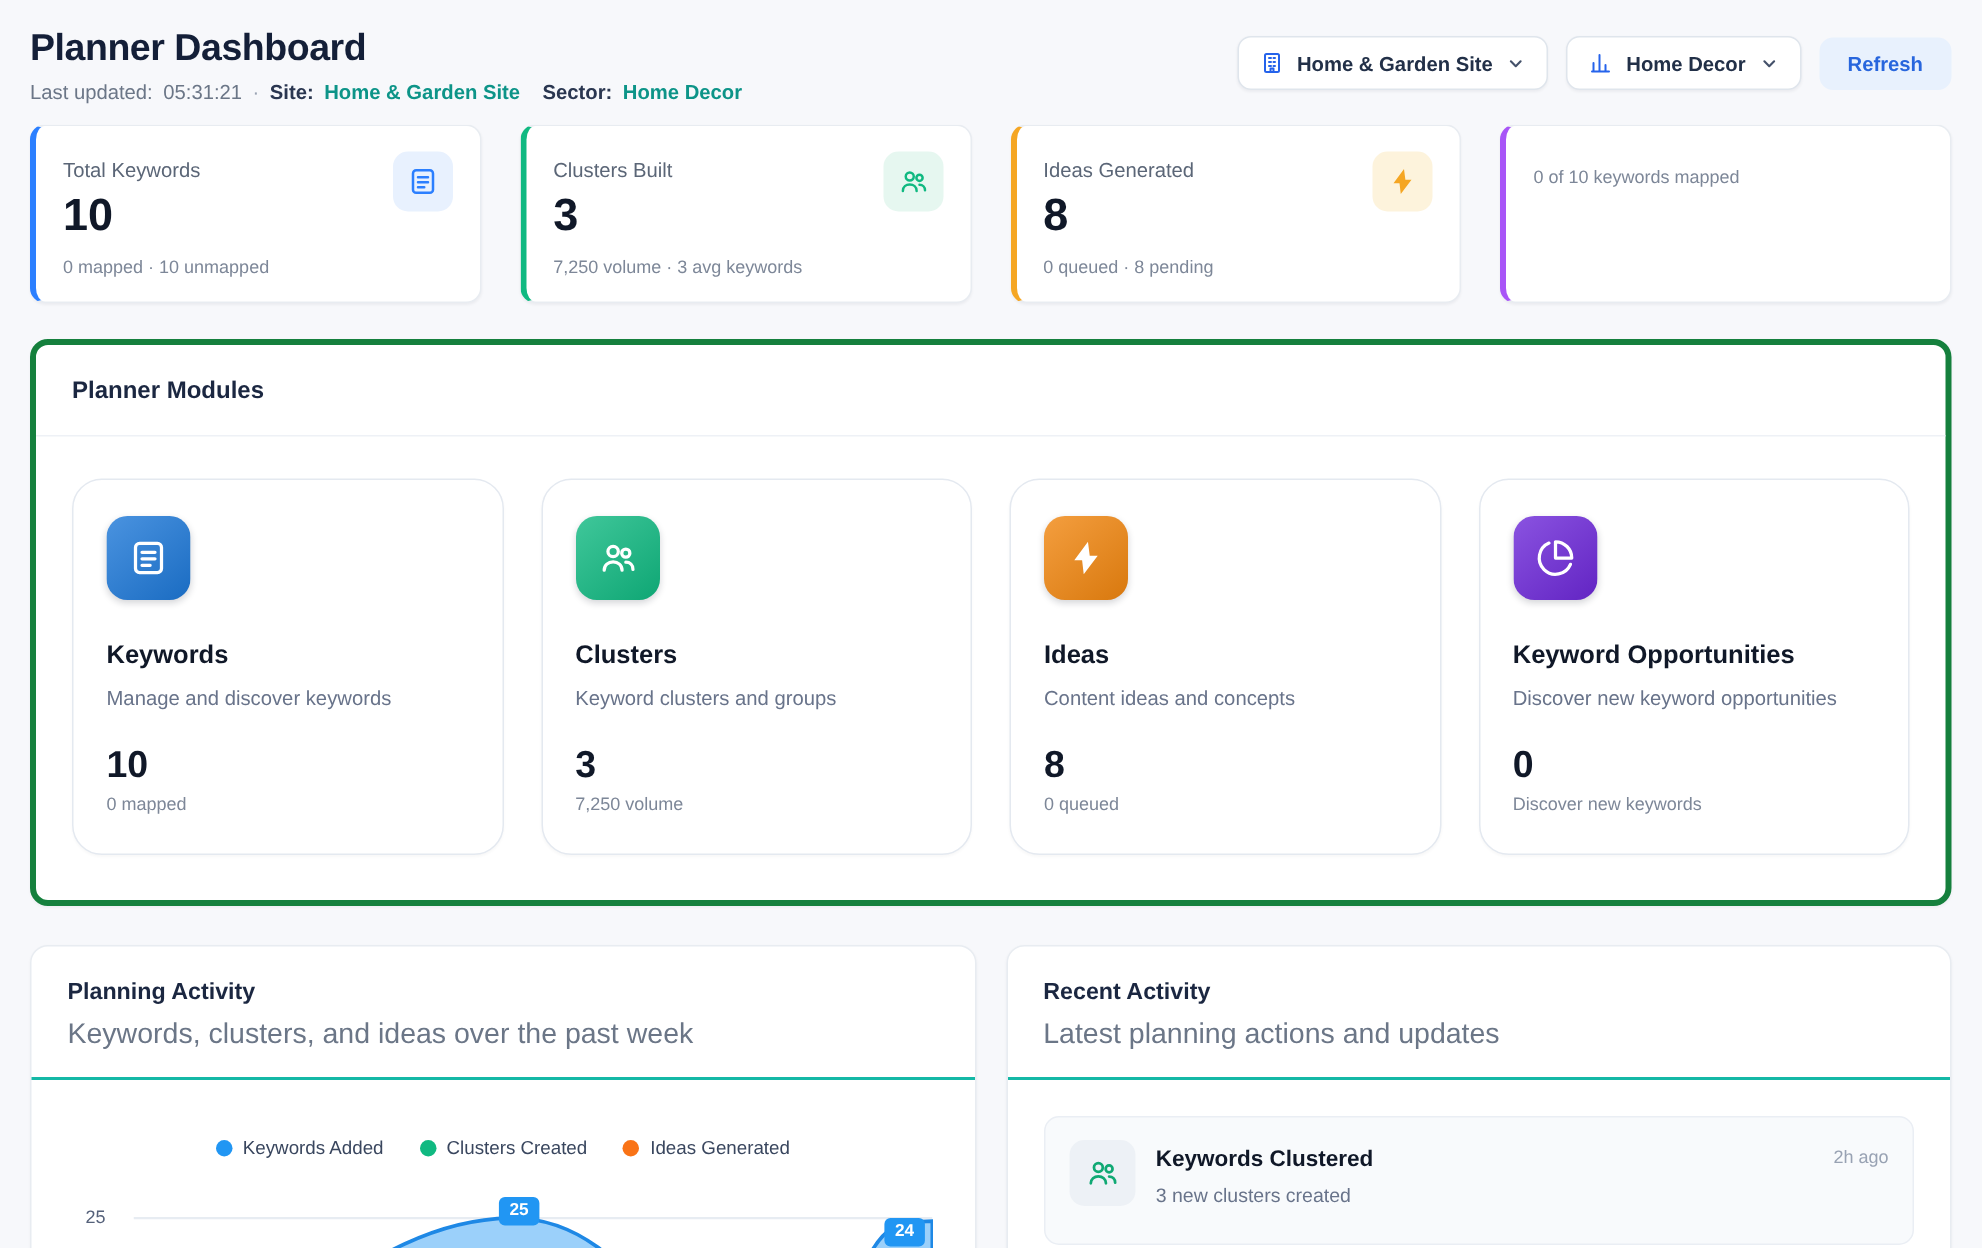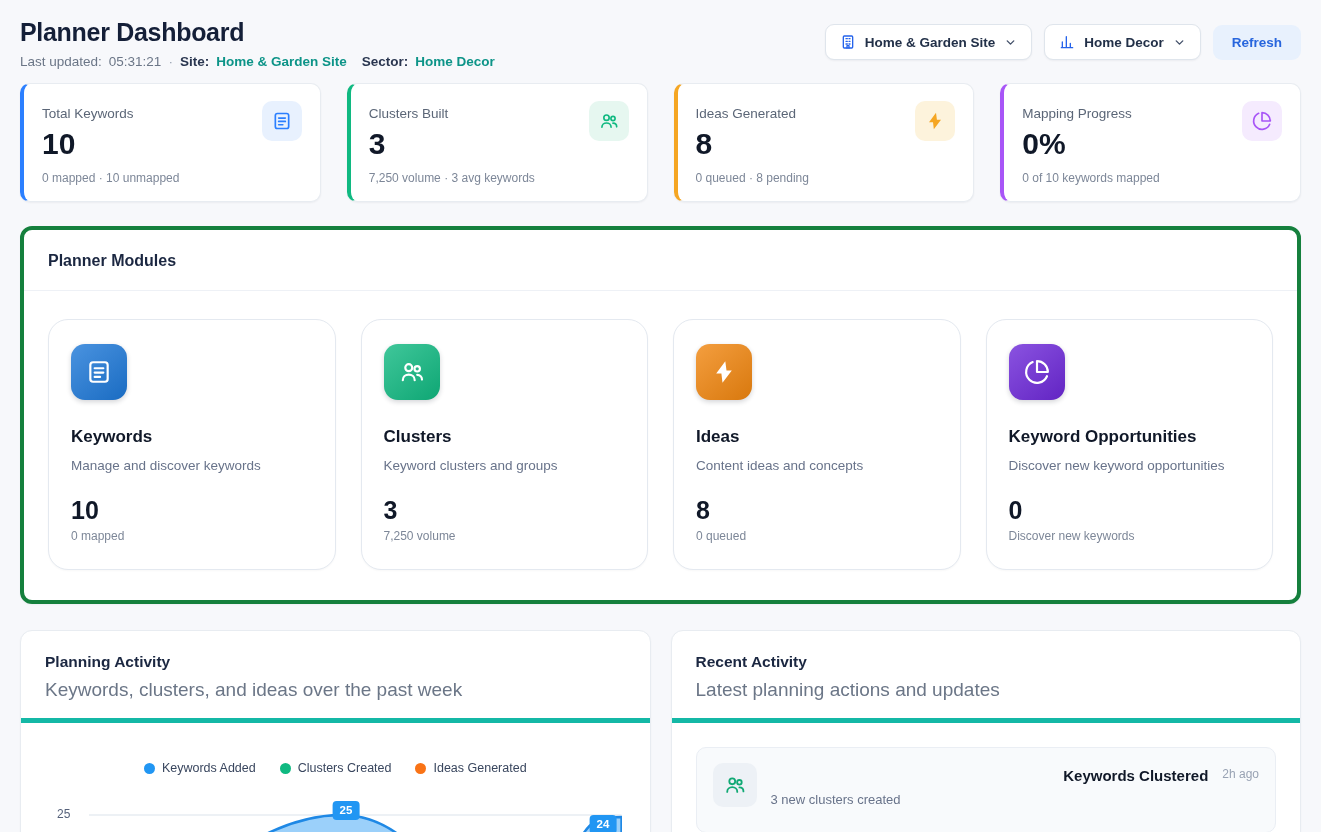--- a/index.html
+++ b/index.html
@@ -67,21 +67,21 @@
   }
   .module-icon svg { width:26px; height:26px; }
   .module-title { margin:27px 0 0; font-size:17px; font-weight:800; color:#101828; }
   .module-desc { margin:11px 0 0; font-size:13.5px; color:#68738a; }
   .module-value { margin-top:24px; font-size:25px; font-weight:800; color:#101828; line-height:26px; }
   .module-sub { margin-top:6px; font-size:12px; color:#7d8798; }
 
   
   .bottom-grid { display:grid; grid-template-columns:1fr 1fr; gap:20px; margin:26px 20px 0; }
   .panel { background:#fff; border:1px solid #e8ecf1; border-radius:12px; min-height:320px; box-shadow:0 1px 2px rgba(16,24,40,.04); }
-  .panel-head { padding:22px 24px 17px; border-bottom:5px solid #14b8a6; }
+  .panel-head { padding:22px 24px 17px; border-bottom:2px solid #14b8a6; }
   .panel-head h2 { margin:0; font-size:15.5px; font-weight:800; color:#1b2741; }
   .panel-head p { margin:8px 0 0; font-size:19px; color:#6b7687; }
   .panel-body { padding:18px 20px; }
 
   .legend { display:flex; justify-content:center; gap:24px; margin-top:20px; }
   .legend-item { display:flex; align-items:center; gap:7px; font-size:12.5px; color:#39465e; cursor:pointer; }
   .legend-dot { width:11px; height:11px; border-radius:50%; background:#2196f3; flex:0 0 auto; }
 
   .chart { position:relative; height:130px; margin-top:14px; }
   .chart-ytick { position:absolute; left:16px; top:18px; font-size:12px; color:#55617a; }
@@ -94,21 +94,21 @@
   .badge-2 { left:562px; top:26px; }
 
   .recent-body { padding:24px; }
   .activity-item {
     display:flex; gap:14px; align-items:flex-start;
     background:#f8fafc; border:1px solid #eaeef4; border-radius:10px; padding:15px 16px; min-height:86px;
   }
   .activity-icon { width:44px; height:44px; border-radius:10px; background:#edf1f6; color:#10a974; display:flex; align-items:center; justify-content:center; flex:0 0 auto; }
   .activity-icon svg { width:22px; height:22px; }
   .activity-main { flex:1; }
-  .activity-title { font-size:15px; font-weight:800; color:#101828; margin-top:4px;text-align:right; }
+  .activity-title { font-size:15px; font-weight:800; color:#101828; margin-top:4px; }
   .activity-desc { font-size:13px; color:#68738a; margin-top:8px; }
   .activity-time { font-size:12px; color:#98a2b3; margin-top:4px; white-space:nowrap; }
 
   .defs-hidden { position:absolute; width:0; height:0; overflow:hidden; }
 </style>
 </head>
 <body>
 
 <header class="topbar">
   <div>
@@ -187,31 +187,20 @@
       <div class="stat-ic" style="background-color: rgb(253, 243, 220); color: rgb(245, 166, 35);">
         <svg>
             <use href="#i-bolt"></use>
           </svg>
       </div>
     </div>
     <div class="stat-sub">0 queued · 8 pending</div>
   </article>
 
   <article class="stat-card" style="border-left-color: rgb(168, 85, 247);">
-    <div class="stat-top">
-      <div>
-        <div class="stat-label">Mapping Progress</div>
-        <div class="stat-value">0%</div>
-      </div>
-      <div class="stat-ic" style="background-color: rgb(245, 235, 254); color: rgb(168, 85, 247);">
-        <svg>
-            <use href="#i-pie"></use>
-          </svg>
-      </div>
-    </div>
     <div class="stat-sub">0 of 10 keywords mapped</div>
   </article>
 
 </section>
 
 <section class="modules-card">
   <div class="section-head">
     <h2>Planner Modules</h2>
   </div>
   <div class="modules-grid">

